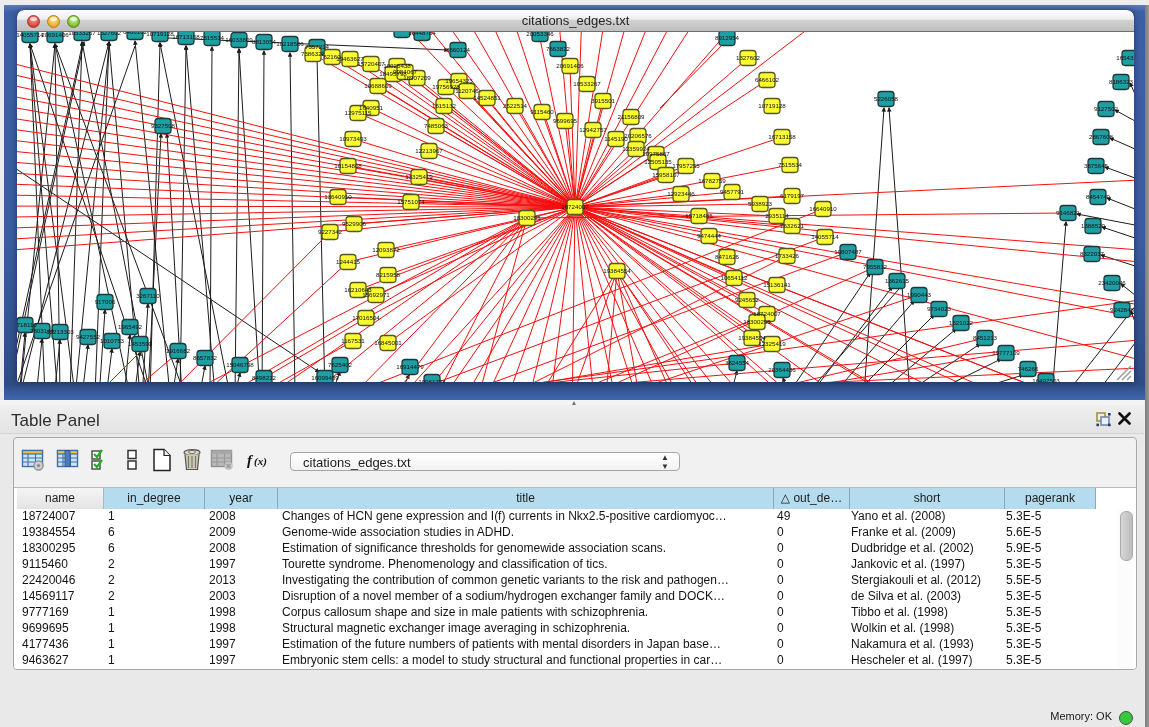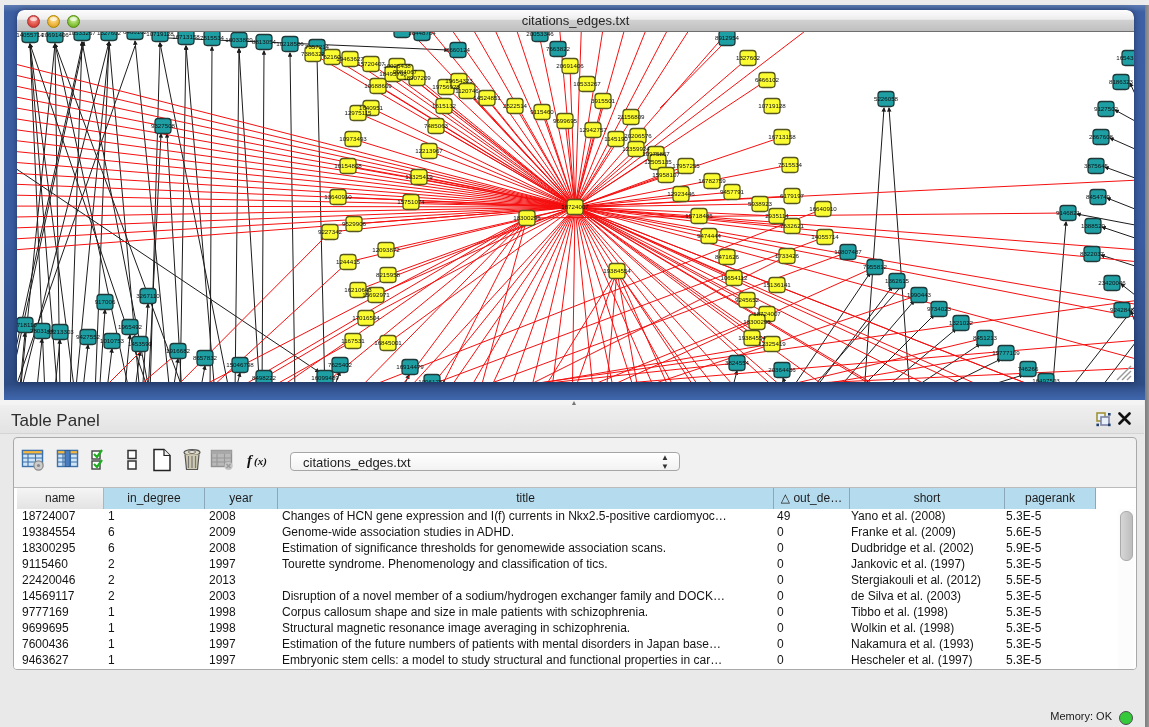--- a/index.html
+++ b/index.html
@@ -703,20 +703,21 @@
           <div class="td" style="left:195px;width:68px">1997</div>
           <div class="td" style="left:268px;width:490px">Tourette syndrome. Phenomenology and classification of tics.</div>
           <div class="td" style="left:763px;width:72px">0</div>
           <div class="td" style="left:837px;width:152px">Jankovic et al. (1997)</div>
           <div class="td" style="left:992px;width:110px">5.3E‑5</div>
         </div>
         <div class="tr" style="top:64px">
           <div class="td" style="left:8px;width:80px">22420046</div>
           <div class="td" style="left:94px;width:95px">2</div>
           <div class="td" style="left:195px;width:68px">2013</div>
+          <div class="td" style="left:268px;width:490px">Investigating the contribution of common genetic variants to the risk and pathogen…</div>
           <div class="td" style="left:763px;width:72px">0</div>
           <div class="td" style="left:837px;width:152px">Stergiakouli et al. (2012)</div>
           <div class="td" style="left:992px;width:110px">5.5E‑5</div>
         </div>
         <div class="tr" style="top:80px">
           <div class="td" style="left:8px;width:80px">14569117</div>
           <div class="td" style="left:94px;width:95px">2</div>
           <div class="td" style="left:195px;width:68px">2003</div>
           <div class="td" style="left:268px;width:490px">Disruption of a novel member of a sodium/hydrogen exchanger family and DOCK…</div>
           <div class="td" style="left:763px;width:72px">0</div>
@@ -729,27 +730,27 @@
           <div class="td" style="left:195px;width:68px">1998</div>
           <div class="td" style="left:268px;width:490px">Corpus callosum shape and size in male patients with schizophrenia.</div>
           <div class="td" style="left:763px;width:72px">0</div>
           <div class="td" style="left:837px;width:152px">Tibbo et al. (1998)</div>
           <div class="td" style="left:992px;width:110px">5.3E‑5</div>
         </div>
         <div class="tr" style="top:112px">
           <div class="td" style="left:8px;width:80px">9699695</div>
           <div class="td" style="left:94px;width:95px">1</div>
           <div class="td" style="left:195px;width:68px">1998</div>
-          <div class="td" style="left:268px;width:490px">Structural magnetic resonance image averaging in schizophrenia.</div>
+          <div class="td" style="left:268px;width:490px">Structural magnetic exchanger image averaging in schizophrenia.</div>
           <div class="td" style="left:763px;width:72px">0</div>
           <div class="td" style="left:837px;width:152px">Wolkin et al. (1998)</div>
           <div class="td" style="left:992px;width:110px">5.3E‑5</div>
         </div>
         <div class="tr" style="top:128px">
-          <div class="td" style="left:8px;width:80px">7600436</div>
+          <div class="td" style="left:8px;width:80px">4177436</div>
           <div class="td" style="left:94px;width:95px">1</div>
           <div class="td" style="left:195px;width:68px">1997</div>
           <div class="td" style="left:268px;width:490px">Estimation of the future numbers of patients with mental disorders in Japan base…</div>
           <div class="td" style="left:763px;width:72px">0</div>
           <div class="td" style="left:837px;width:152px">Nakamura et al. (1993)</div>
           <div class="td" style="left:992px;width:110px">5.3E‑5</div>
         </div>
         <div class="tr" style="top:144px">
           <div class="td" style="left:8px;width:80px">9463627</div>
           <div class="td" style="left:94px;width:95px">1</div>

